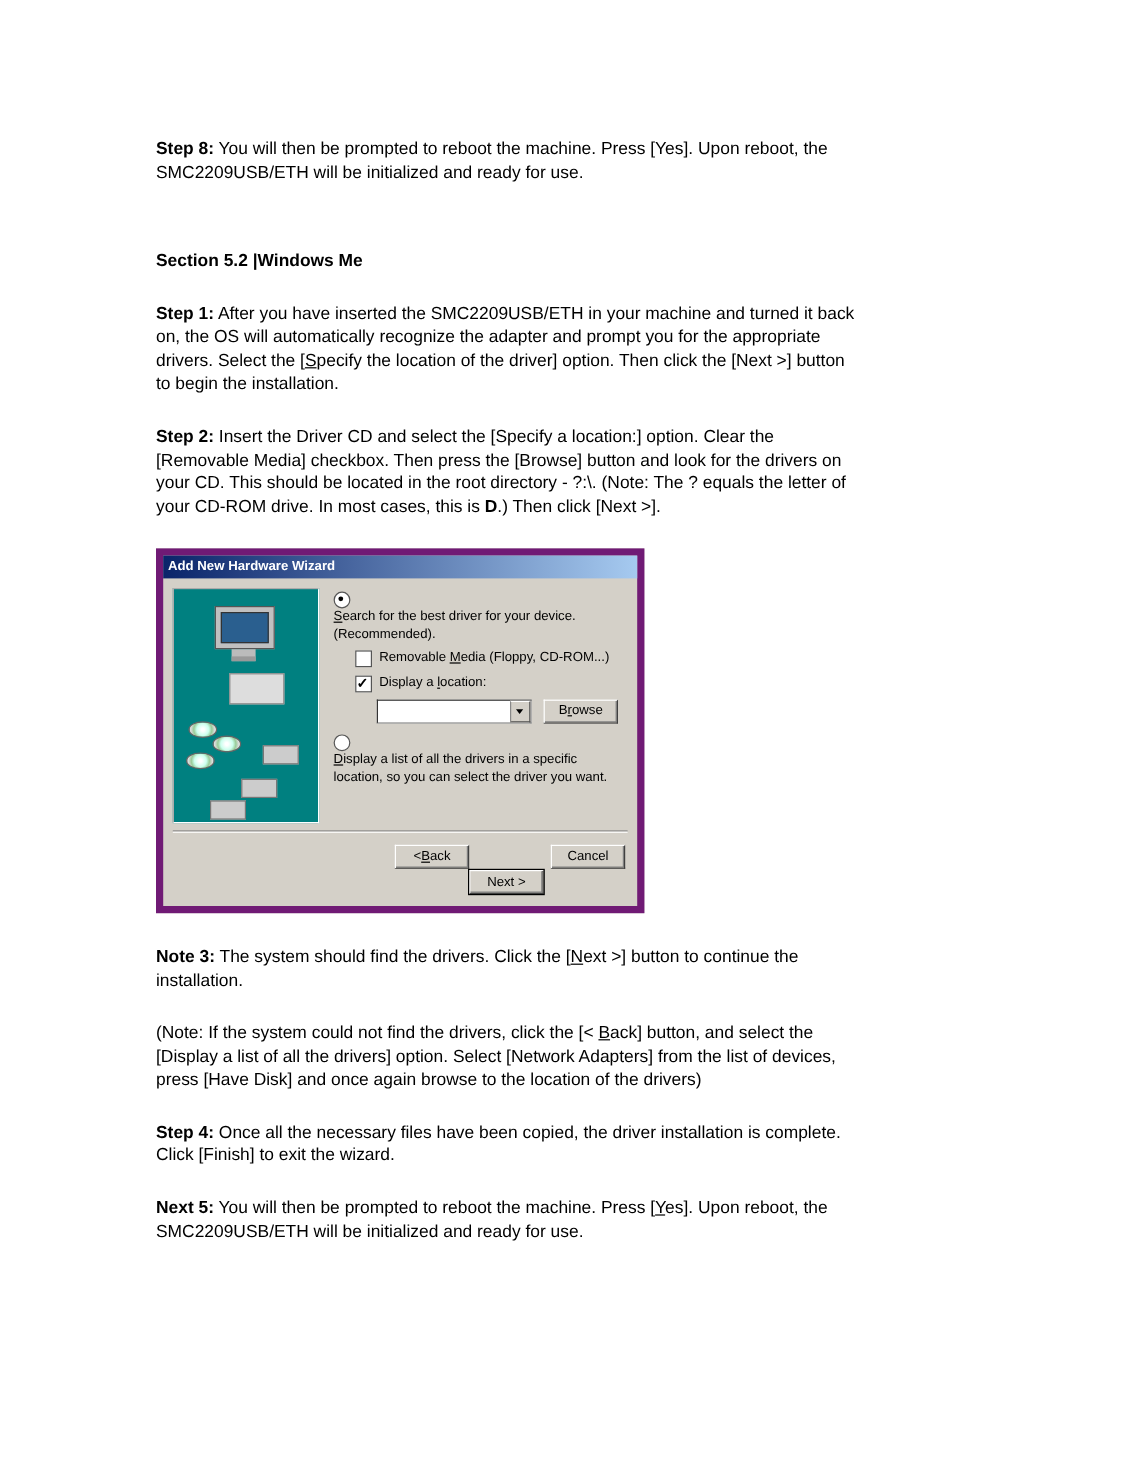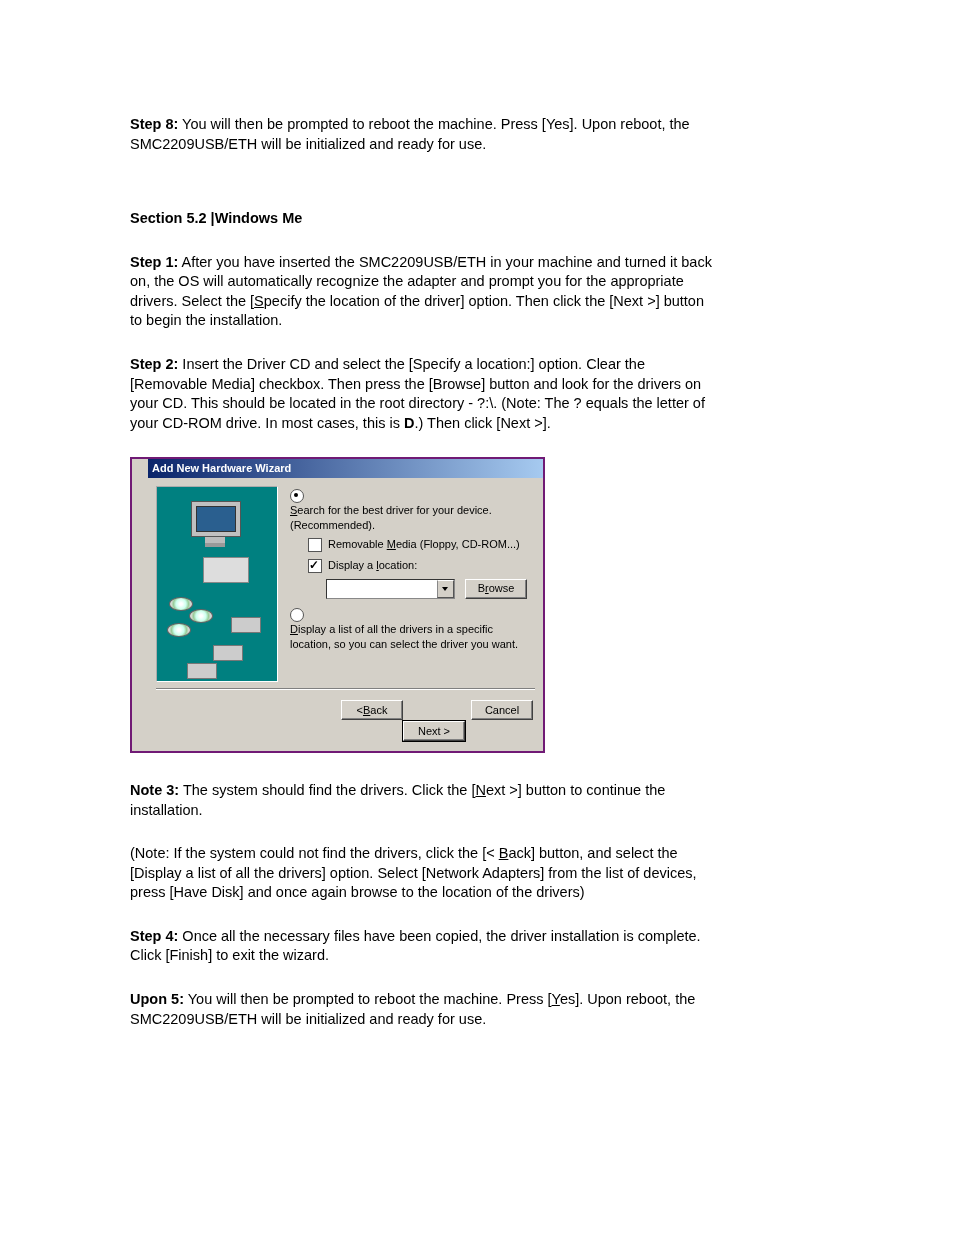--- a/index.html
+++ b/index.html
@@ -24,26 +24,25 @@
     font-weight: bold;
     margin: 55px 0 24px 0;
   }
   .b { font-weight: bold; }
   .u { text-decoration: underline; }
 
   
   .wizard {
     width: 395px;
     margin: 20px 0 28px 0;
-    border: 2px solid #701a75;
+    border: 6px solid #701a75;
     background: #d4d0c8;
     font-family: "MS Sans Serif", Tahoma, sans-serif;
     font-size: 11px;
     color: #000;
-    padding-left: 16px;
   }
   .wizard-title {
     background: linear-gradient(to right, #0a246a, #a6caf0);
     color: #fff;
     font-weight: bold;
     padding: 2px 4px;
     font-size: 11px;
   }
   .wizard-client {
     display: flex;
@@ -265,16 +264,16 @@
 
   <p class="para">
     <span>(Note: If the system could not find the drivers, click the [&lt; </span><span class="u">B</span><span>ack] button, and select the [Display a list of all the drivers] option. Select [Network Adapters] from the list of devices, press [Have Disk] and once again browse to the location of the drivers)</span>
   </p>
 
   <p class="para">
     <span class="b">Step 4:</span><span> Once all the necessary files have been copied, the driver installation is complete. Click [Finish] to exit the wizard.</span>
   </p>
 
   <p class="para">
-    <span class="b">Upon 5:</span><span> You will then be prompted to reboot the machine. Press [</span><span class="u">Y</span><span>es]. Upon reboot, the SMC2209USB/ETH will be initialized and ready for use.</span>
+    <span class="b">Next 5:</span><span> You will then be prompted to reboot the machine. Press [</span><span class="u">Y</span><span>es]. Upon reboot, the SMC2209USB/ETH will be initialized and ready for use.</span>
   </p>
 
 </div>
 
 </body></html>

